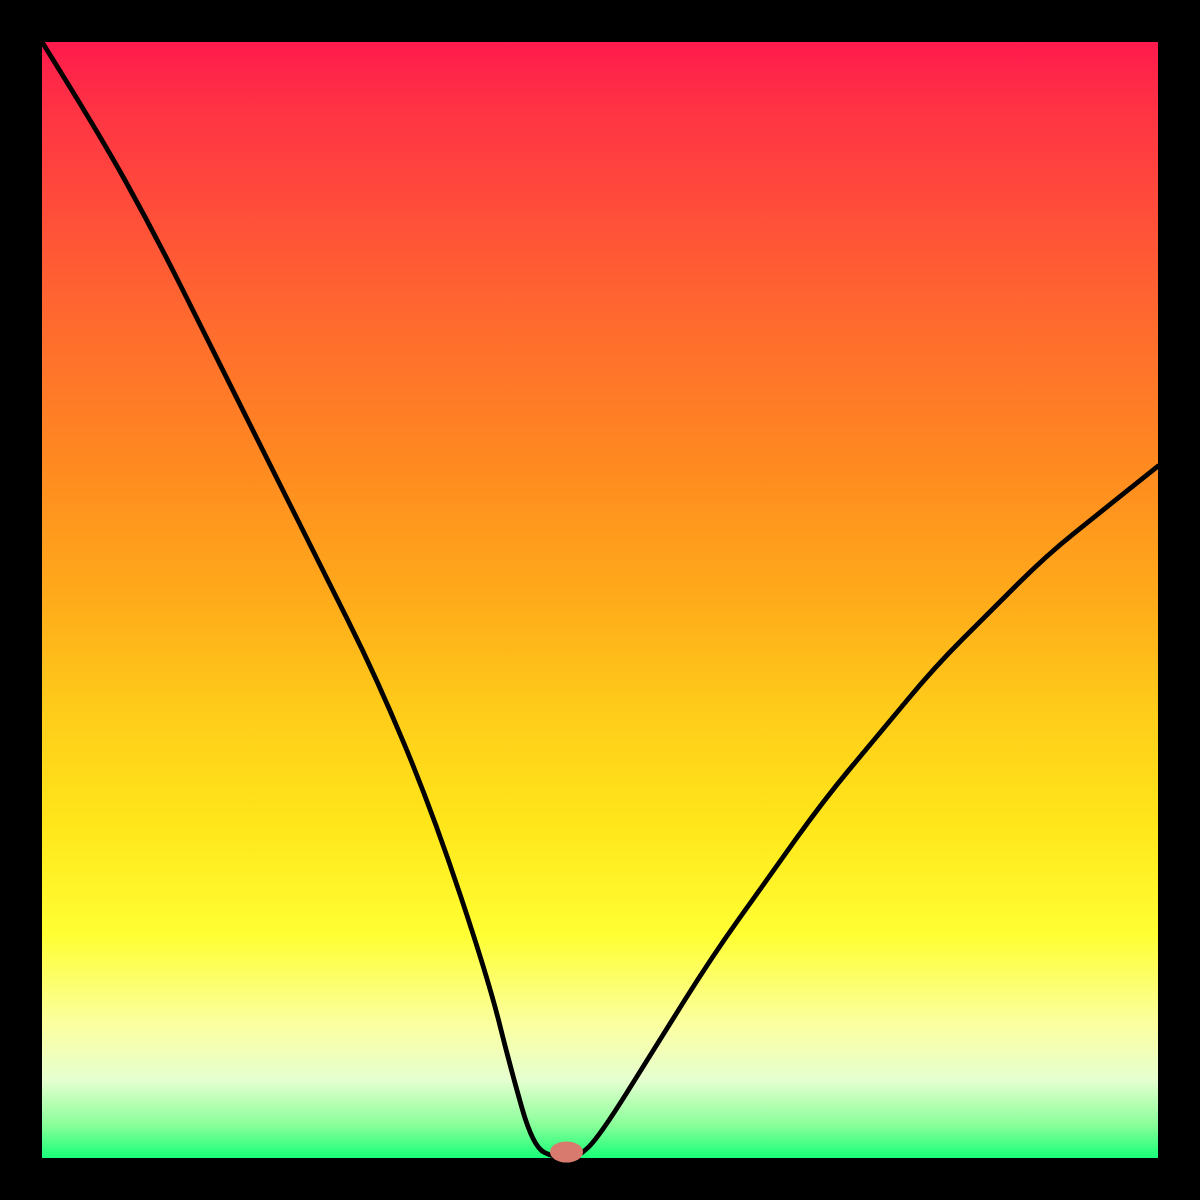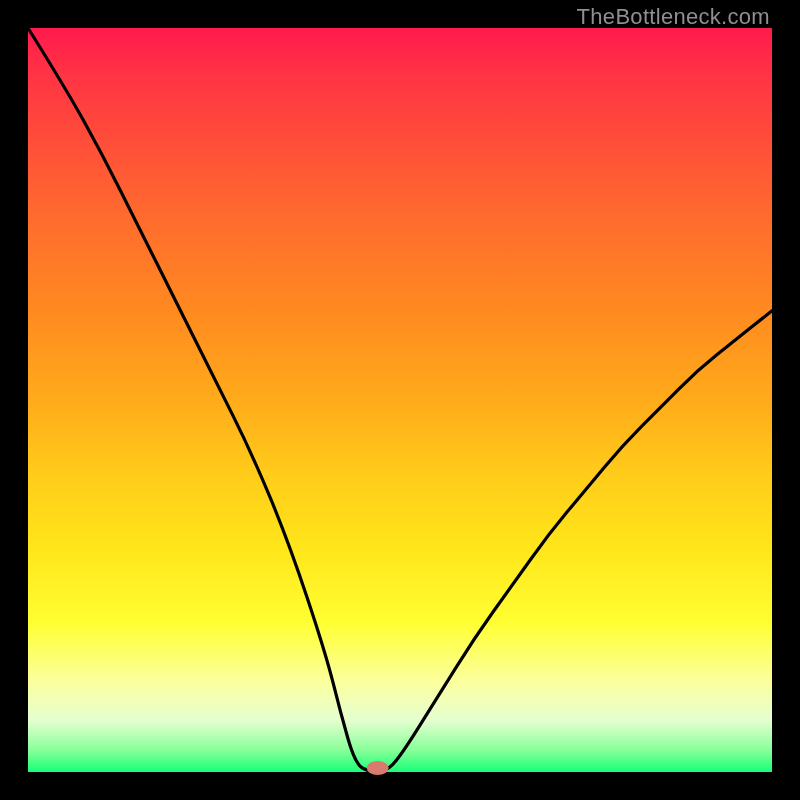--- a/index.html
+++ b/index.html
@@ -63,14 +63,13 @@
 
 <div class="frame">
 
   <div class="plot-area">
     <svg viewBox="0 0 744 744">
       <path id="curve-path" fill="none" stroke="#000" stroke-width="3.2" stroke-linejoin="round" stroke-linecap="round" d="M 0 0 Q 37.2 59.51999999999998 55.800000000000004 93 Q 74.4 126.48000000000002 93 163.68 Q 111.6 200.88 130.2 238.07999999999998 Q 148.8 275.28 167.4 312.48 Q 186 349.68 204.6 386.88 Q 223.2 424.08 241.79999999999998 468.72 Q 260.4 513.36 279 569.1600000000001 Q 297.6 624.96 305.03999999999996 654.72 Q 312.47999999999996 684.48 319.91999999999996 710.52 Q 327.36 736.56 334.8 740.28 Q 342.24 744 349.68 744 Q 357.12 744 364.56 736.56 Q 372 729.12 390.6 699.36 Q 409.20000000000005 669.6 427.8 639.84 Q 446.4 610.08 465 584.04 Q 483.6 558 502.2 531.96 Q 520.8 505.91999999999996 539.4 483.59999999999997 Q 558 461.28 576.6 438.96 Q 595.2 416.64 613.8 398.03999999999996 Q 632.4 379.44 651 360.84 Q 669.6 342.23999999999995 688.2 327.36 Q 706.8 312.48 725.4 297.6 T 744 282.72"></path>
       <ellipse id="marker-dot" rx="11" ry="7" fill="#d97a6e" cx="349.68" cy="740"></ellipse>
     </svg>
   </div>
 
-  <div class="watermark">TheBottleneck.com</div>
 </div>
 
 </body></html>

